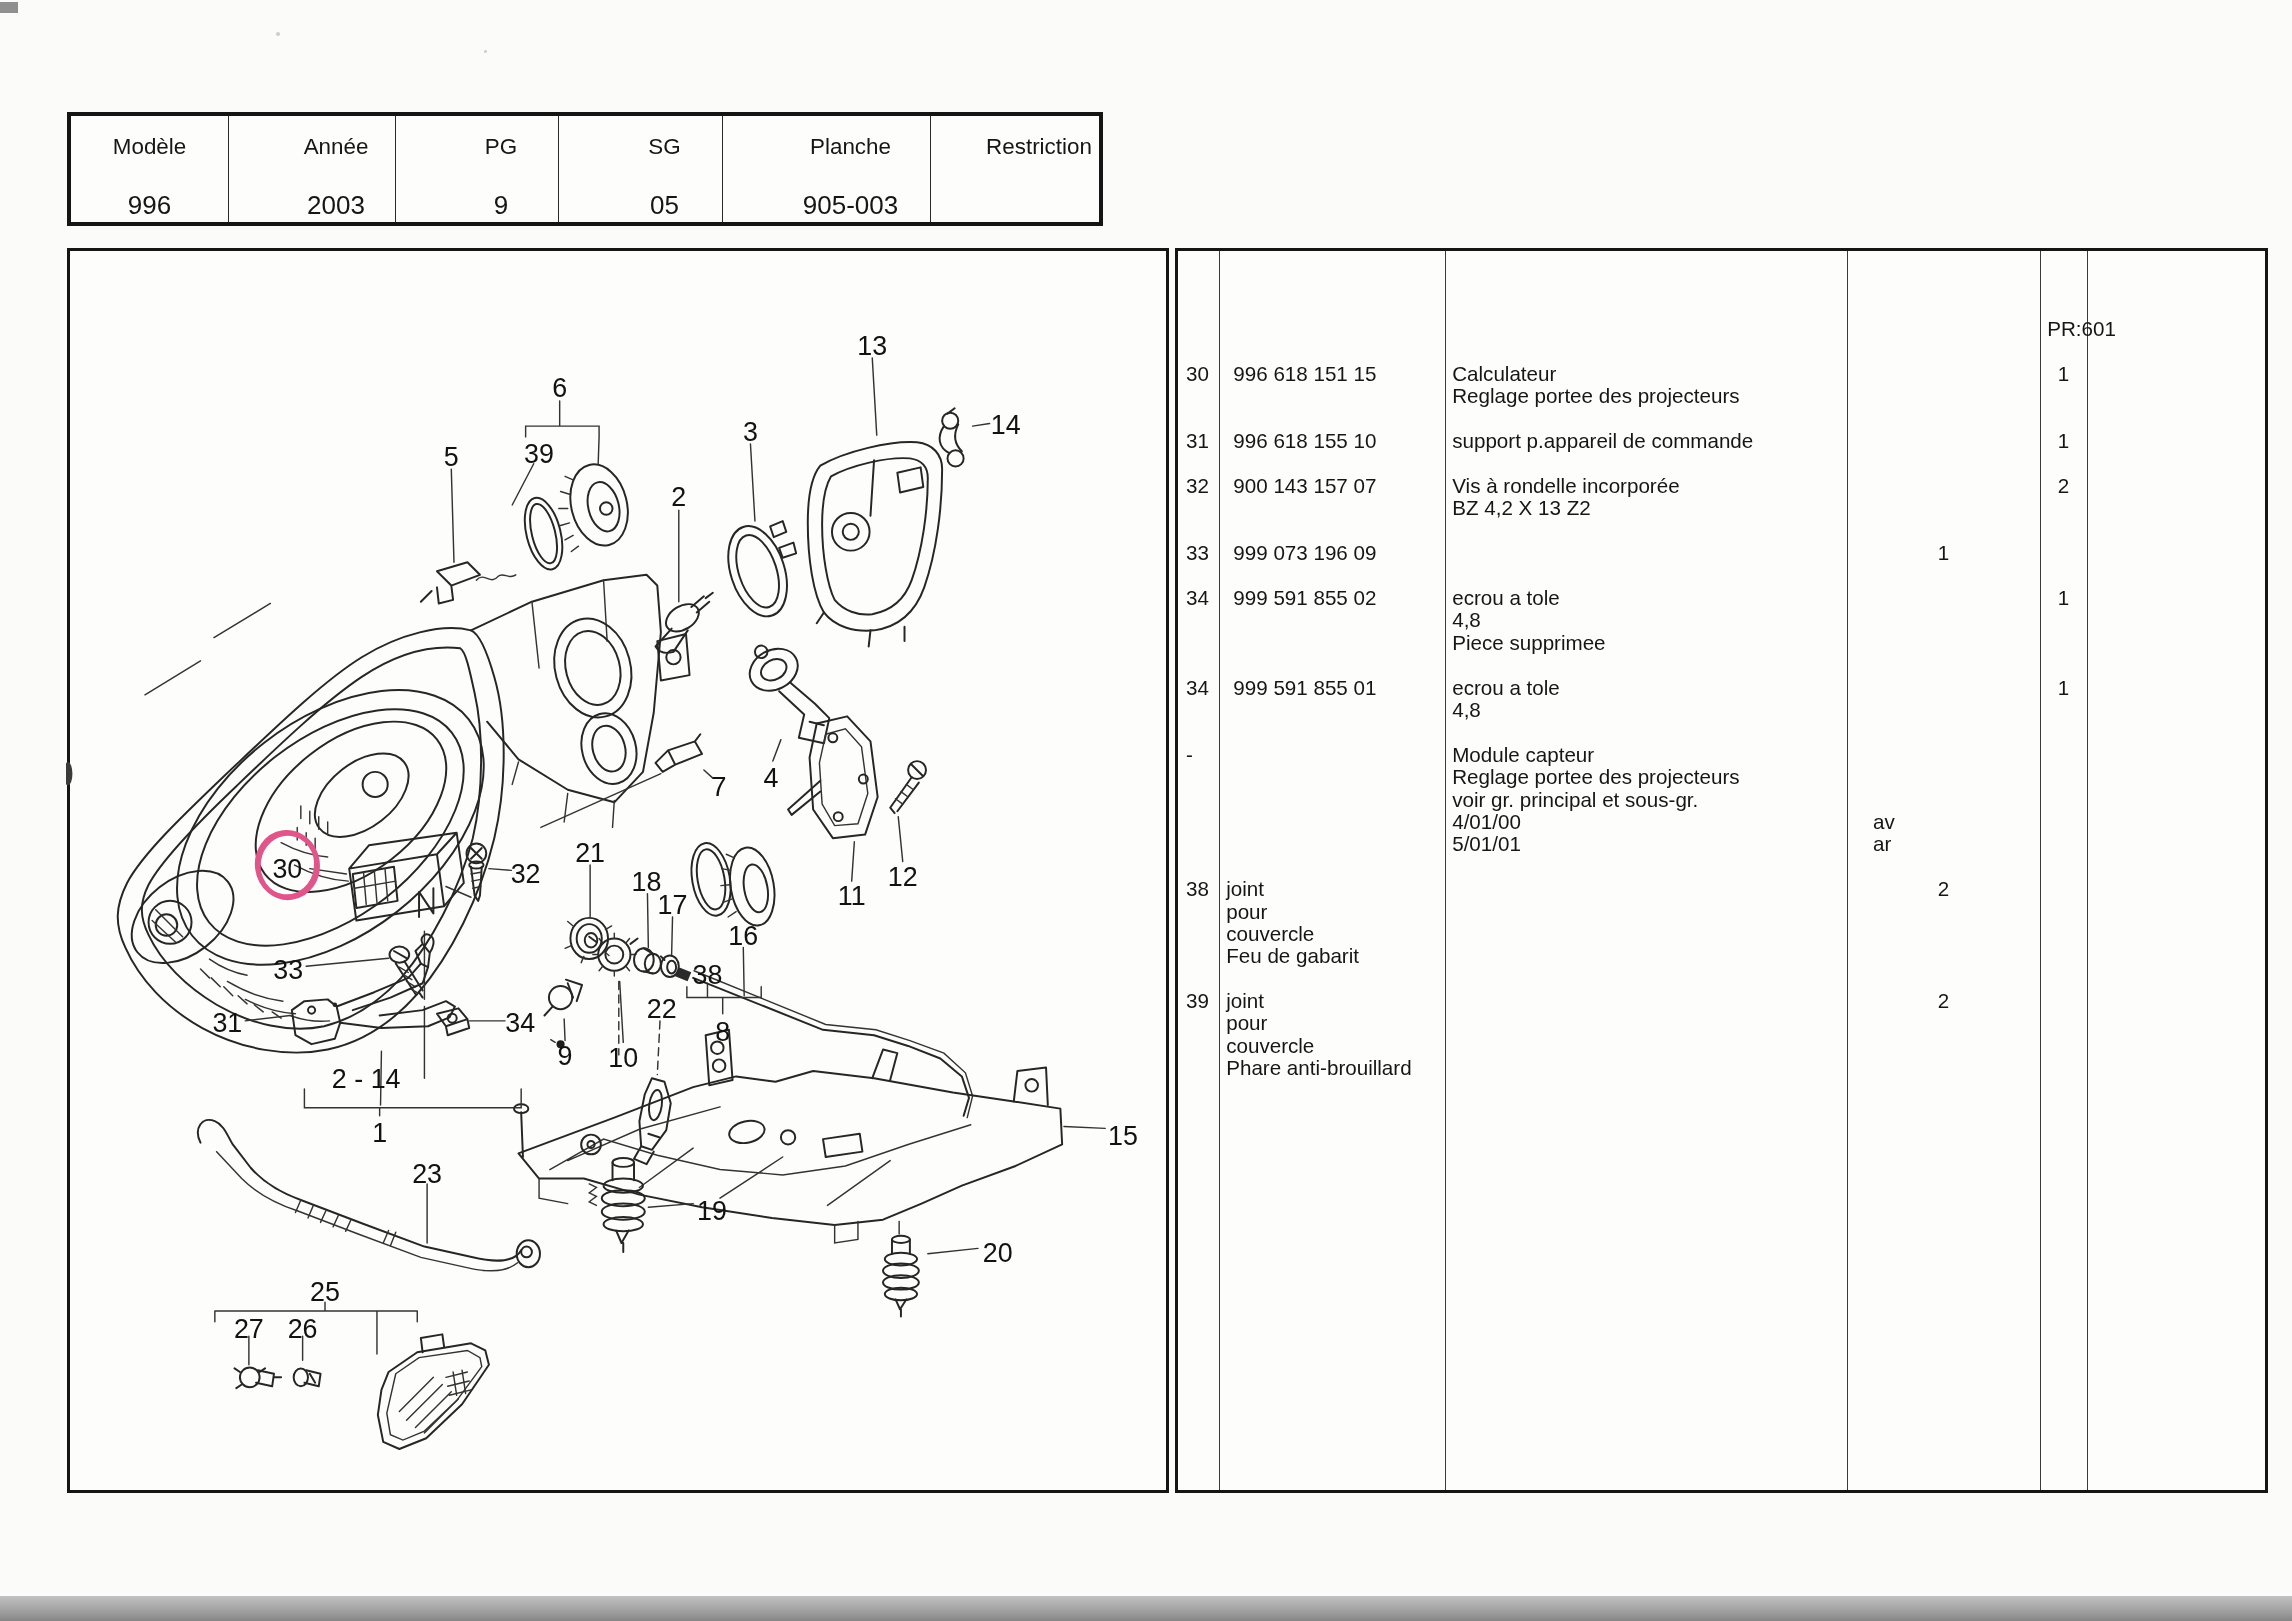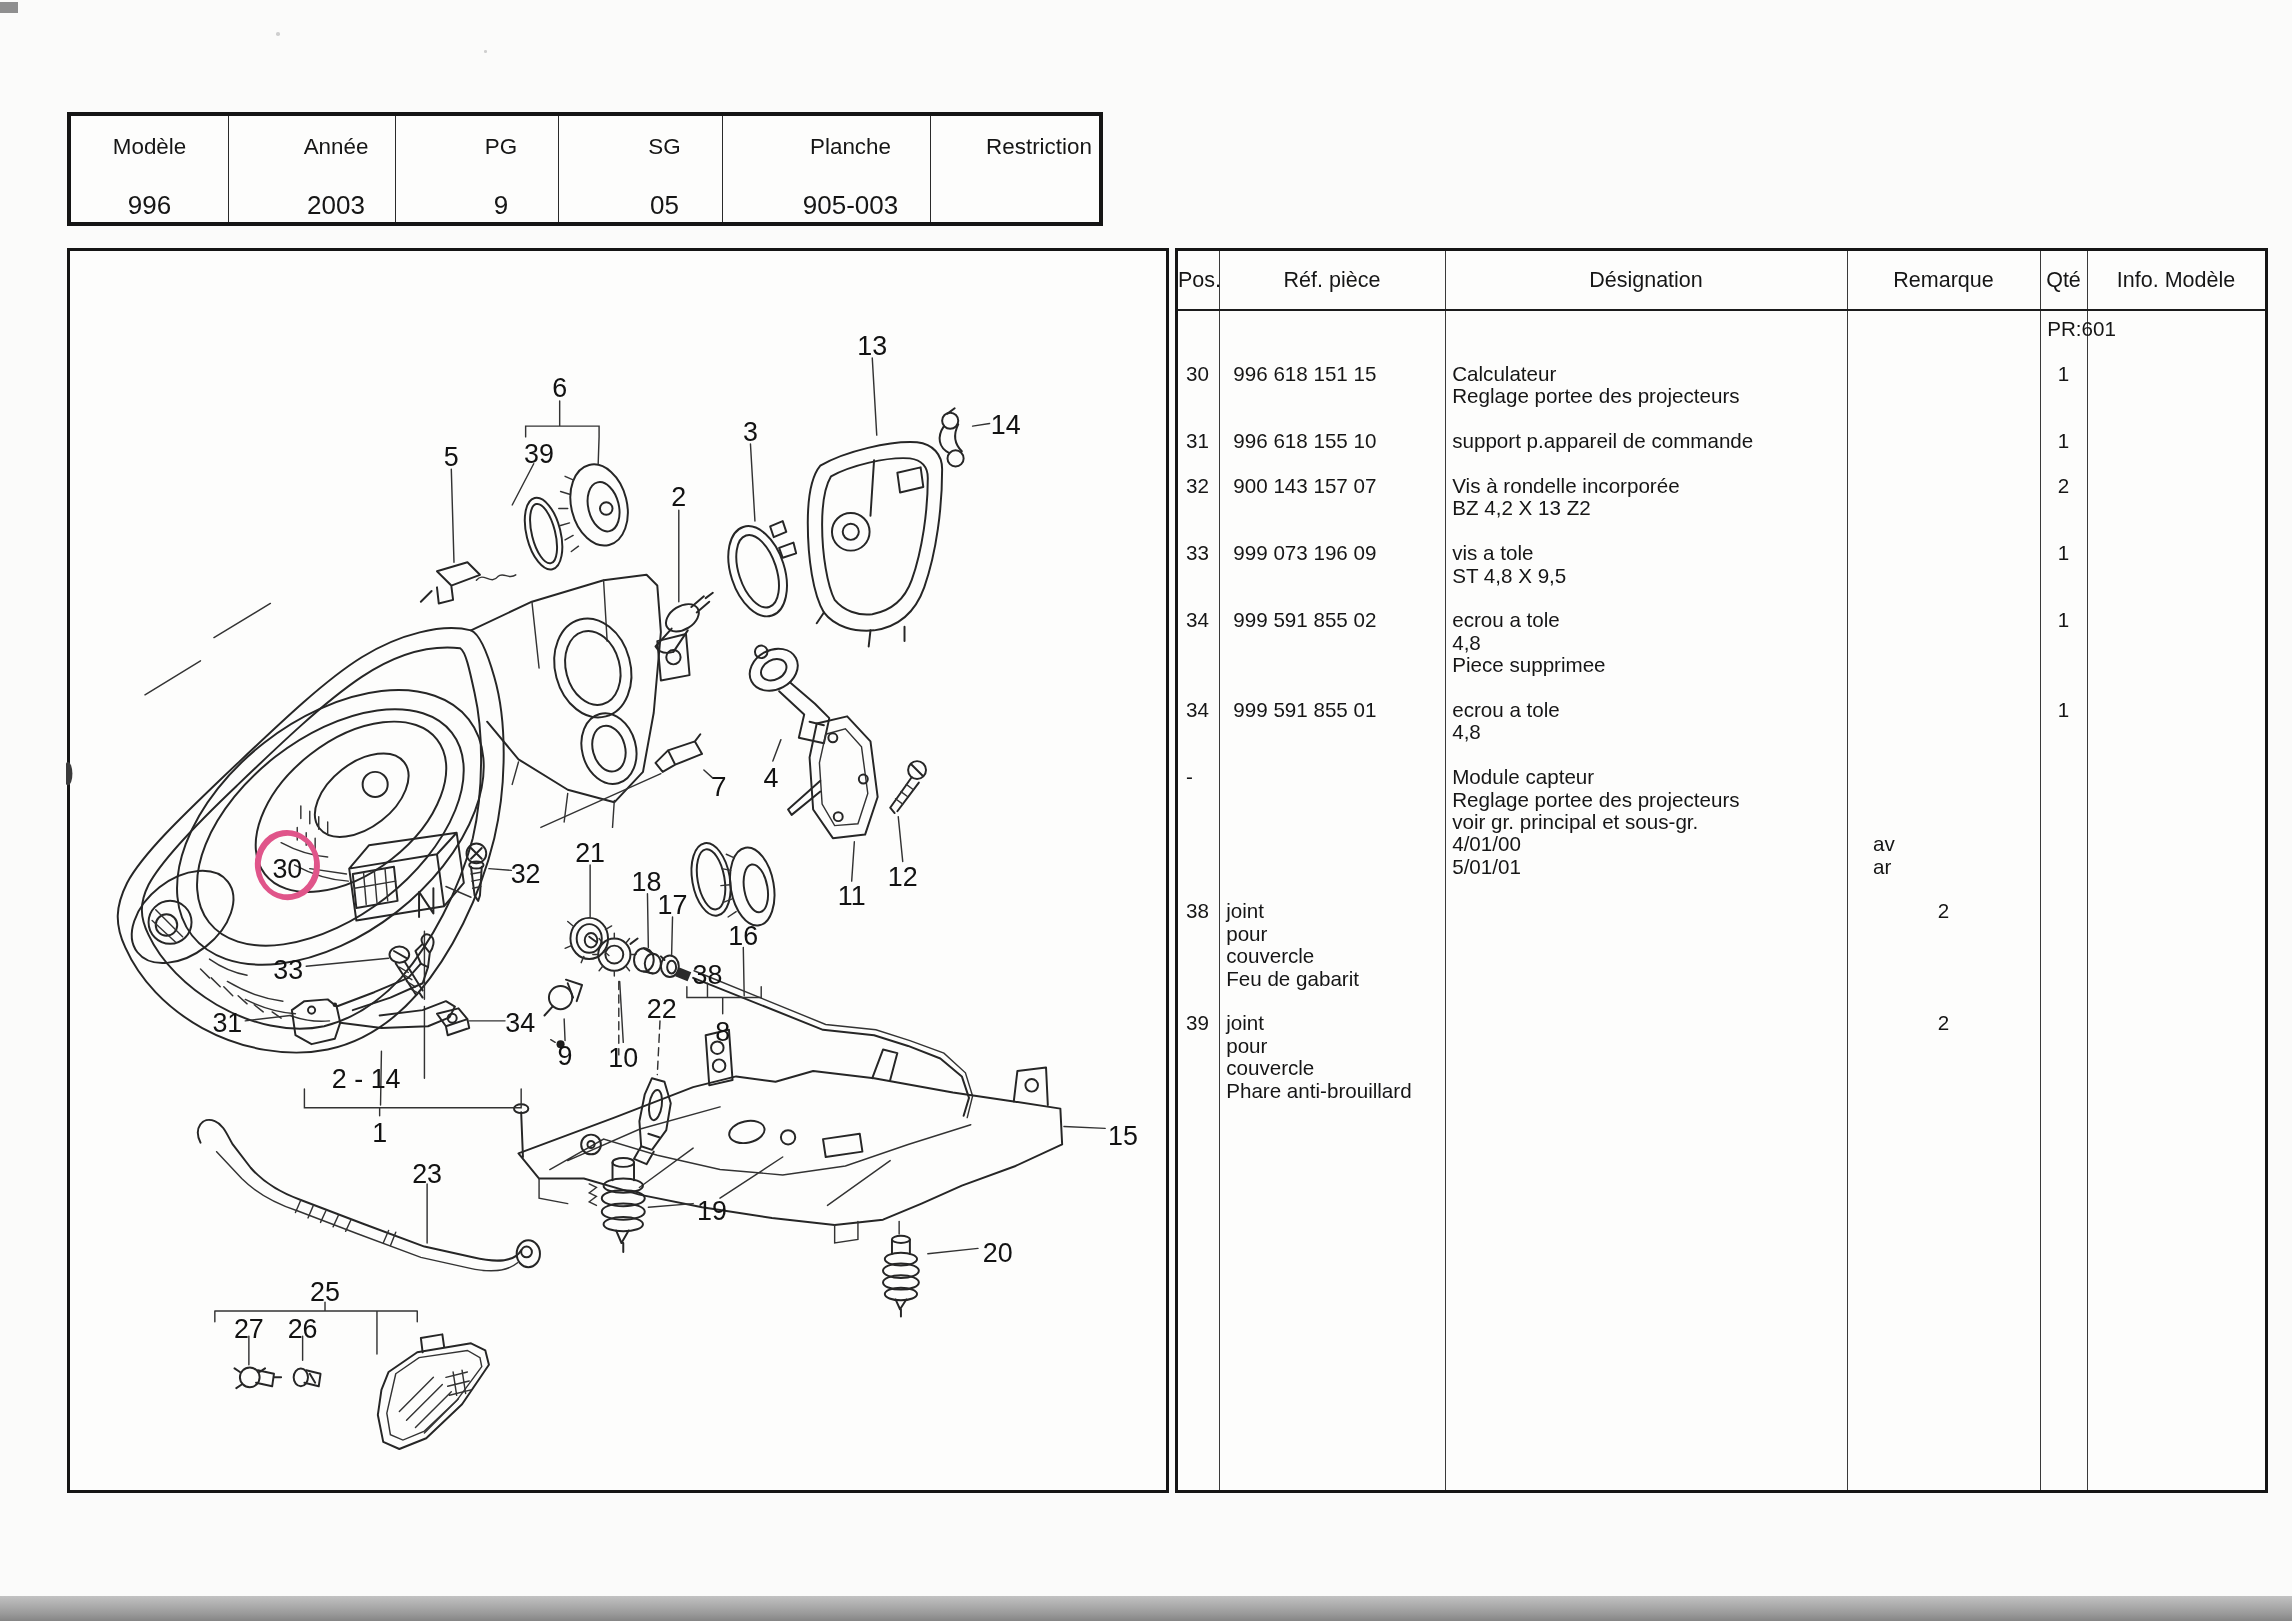--- a/index.html
+++ b/index.html
@@ -333,28 +333,20 @@
 </div>
 
 <div class="parts-table">
   <div class="pt-dividers">
     <div style="left:41px"></div>
       <div style="left:267px"></div>
       <div style="left:669px"></div>
     <div style="left:862px"></div>
       <div style="left:909px"></div>
   </div>
-  <div class="pt-header pt-grid">
-    <span>Pos.</span>
-    <span>Réf. pièce</span>
-    <span>Désignation</span>
-    <span>Remarque</span>
-    <span>Qté</span>
-    <span>Info. Modèle</span>
-  </div>
   <div class="pt-rows">
       <div class="pt-row pt-grid">
         <div class="cell pos"></div>
         <div class="cell ref"></div>
         <div class="cell rem"></div>
         <div class="cell qty"></div>
         <div class="cell info">PR:601</div>
       </div>
       <div class="pt-row pt-grid">
         <div class="cell pos">30</div>
@@ -376,21 +368,20 @@
         <div class="cell pos">32</div>
         <div class="cell ref">900 143 157 07</div>
         <div class="cell des"><div class="des-line">Vis à rondelle incorporée</div><div class="des-line">BZ 4,2 X 13 Z2</div></div>
         <div class="cell rem"></div>
         <div class="cell qty">2</div>
         <div class="cell info"></div>
       </div>
       <div class="pt-row pt-grid">
         <div class="cell pos">33</div>
         <div class="cell ref">999 073 196 09</div>
-        <div class="cell des"><div class="des-line">vis a tole</div><div class="des-line">ST 4,8 X 9,5</div></div>
         <div class="cell rem"></div>
         <div class="cell qty">1</div>
         <div class="cell info"></div>
       </div>
       <div class="pt-row pt-grid">
         <div class="cell pos">34</div>
         <div class="cell ref">999 591 855 02</div>
         <div class="cell des"><div class="des-line">ecrou a tole</div><div class="des-line">4,8</div><div class="des-line">Piece supprimee</div></div>
         <div class="cell rem"></div>
         <div class="cell qty">1</div>

